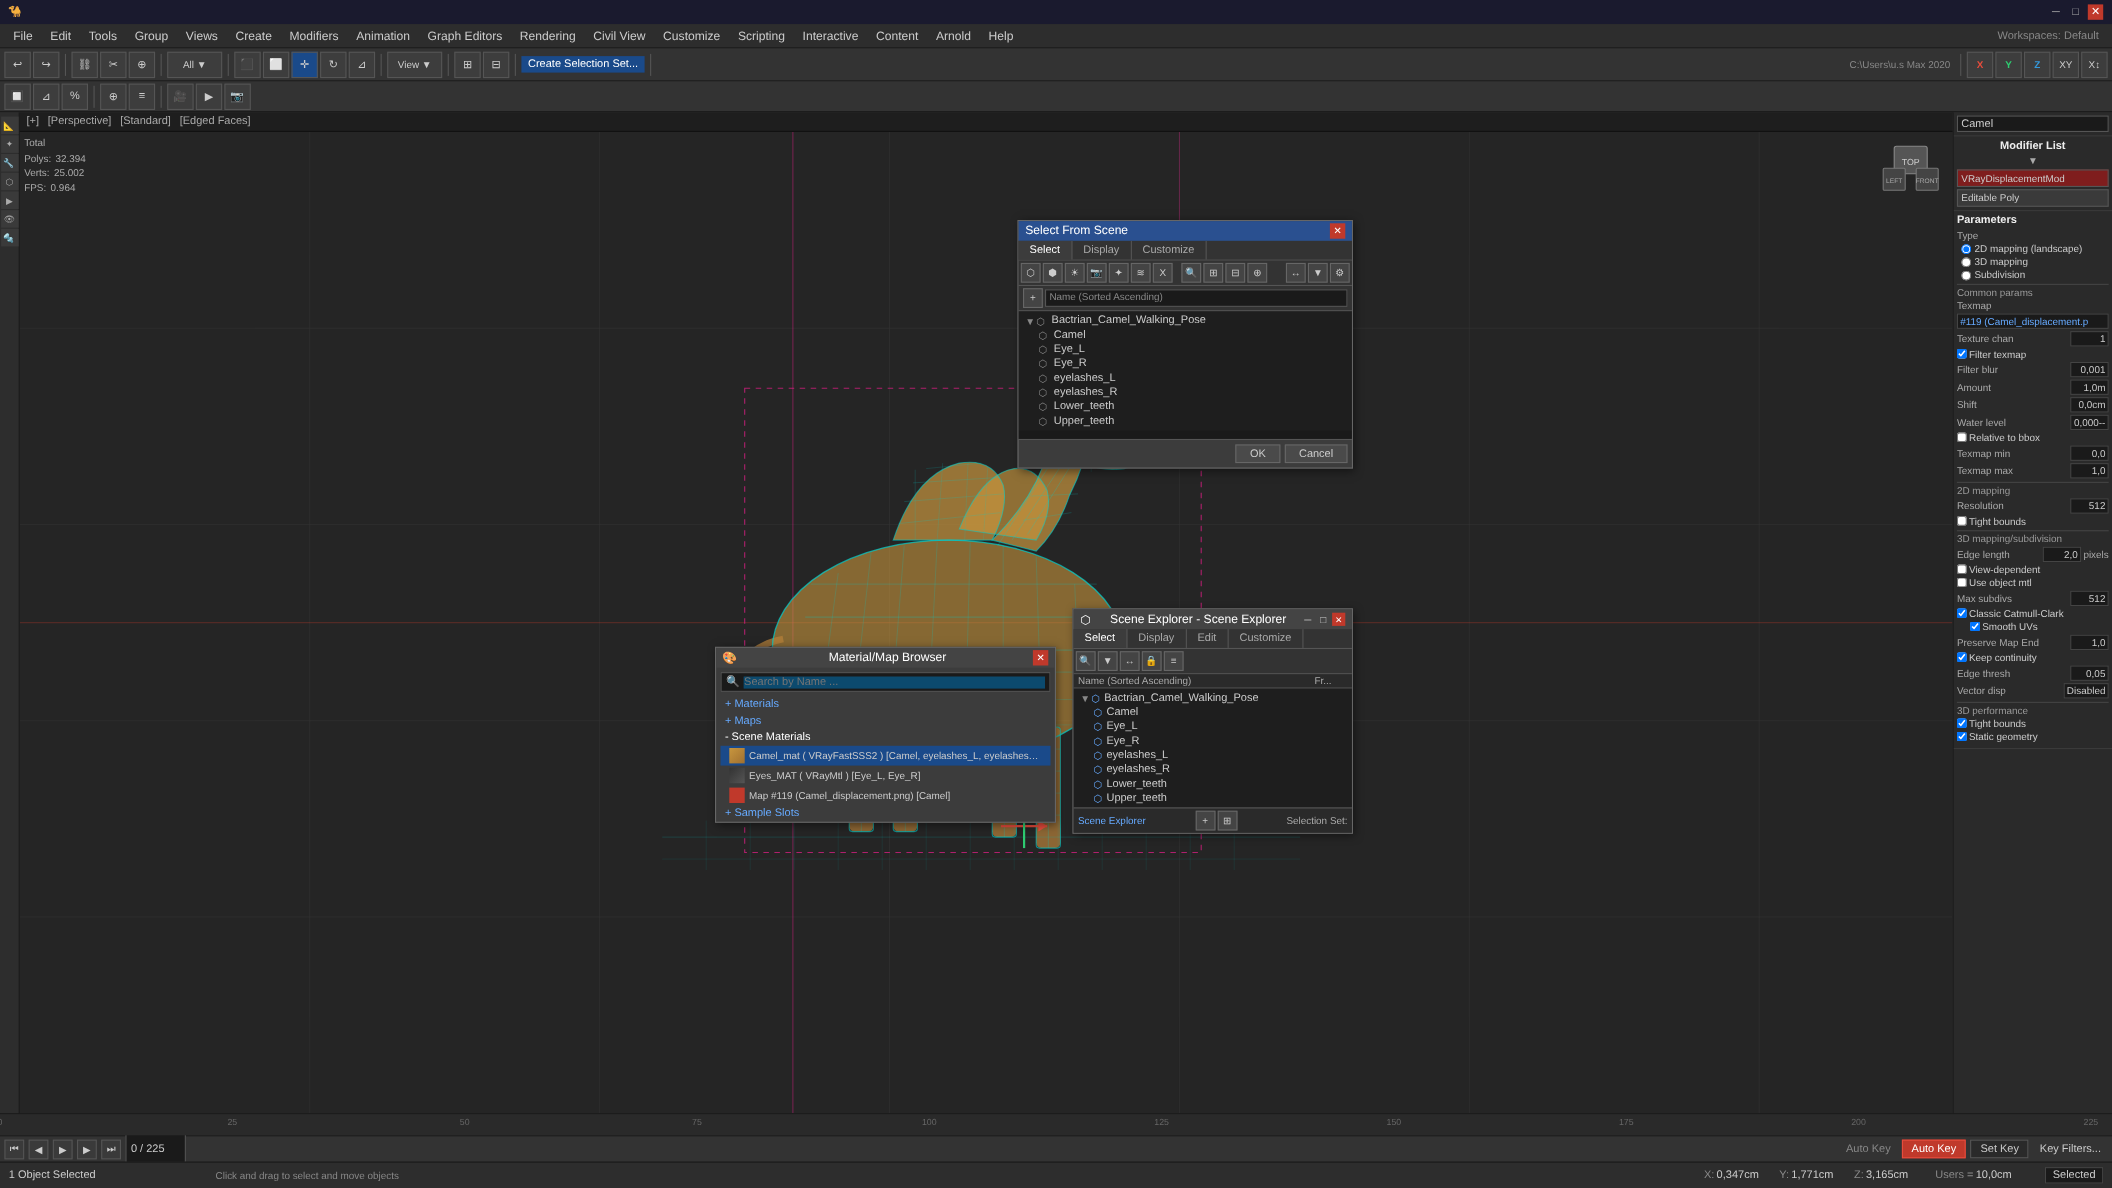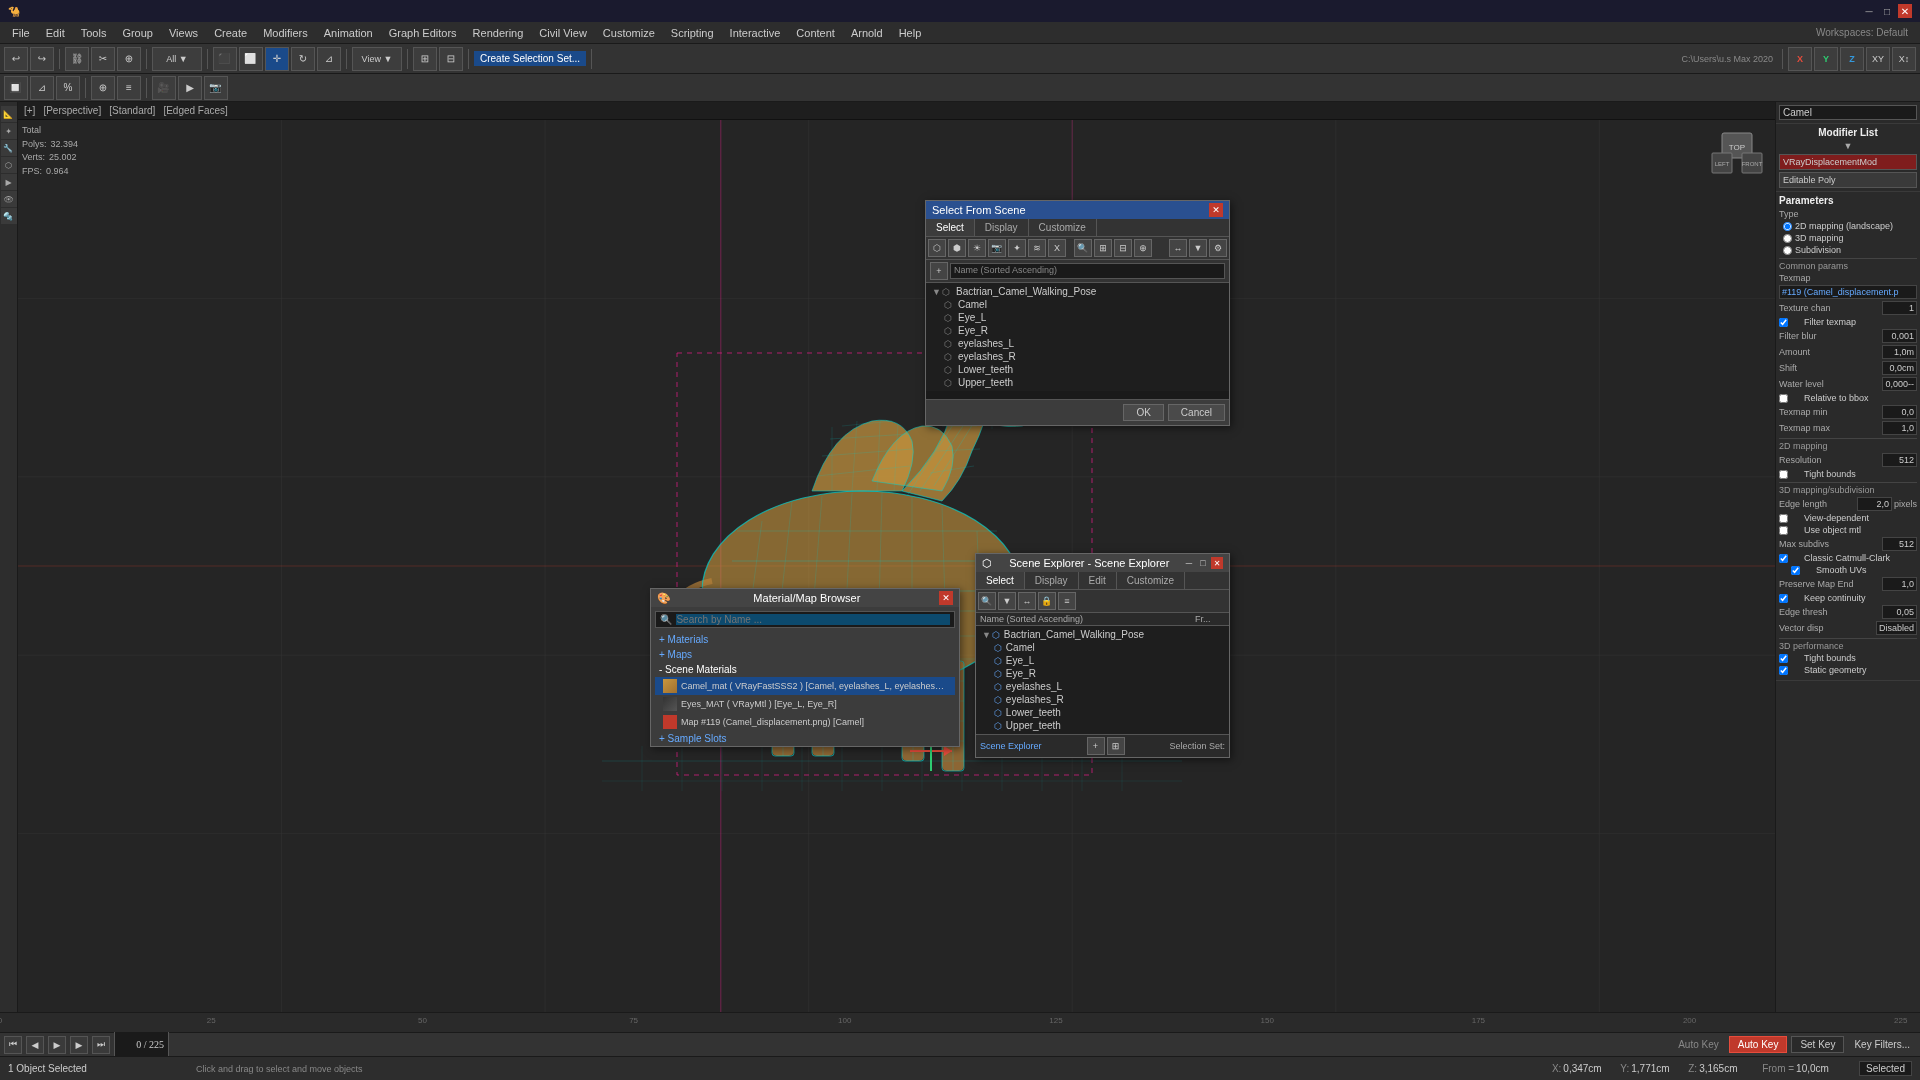--- a/index.html
+++ b/index.html
@@ -286,21 +286,21 @@
     .rp-label { color: #aaa; font-size: 9px; flex: 1; }
     .rp-val { 
       background: #1a1a1a; 
       color: #ccc; 
       padding: 1px 2px; 
       font-size: 9px;
       min-width: 35px;
       text-align: right;
       border: 1px solid #444;
     }
-    .rp-check { display: flex; align-items: center; gap: 16px; margin-bottom: 2px; }
+    .rp-check { display: flex; align-items: flex-start; gap: 2px; margin-bottom: 2px; }
     .rp-radio-group { padding-left: 4px; }
     .rp-radio { display: flex; align-items: center; gap: 3px; margin-bottom: 2px; }
 
     
     #camel-svg {
       position: absolute;
       top: 50%;
       left: 50%;
       transform: translate(-50%, -50%);
     }
@@ -859,21 +859,21 @@
   </div>
 
   <div id="timeline">
     <div style="display:flex;align-items:center;gap:4px;">
       <div class="trans-btn">⏮</div>
       <div class="trans-btn">◀</div>
       <div class="trans-btn">▶</div>
       <div class="trans-btn">▶</div>
       <div class="trans-btn">⏭</div>
     </div>
-    <div style="background:#1a1a1a;border:1px solid #555;padding:10px 4px;font-size:10px;color:#ccc;min-width:55px;text-align:right;font-family:Liberation Serif, serif;">0 / 225</div>
+    <div style="background:#1a1a1a;border:1px solid #555;padding:10px 4px;font-size:10px;color:#ccc;min-width:55px;text-align:left;">0 / 225</div>
     <div style="flex:1;"></div>
     <div style="color:#888;font-size:10px;padding:0 6px;">Auto Key</div>
     <div style="background:#c0392b;color:#fff;padding:2px 8px;font-size:10px;cursor:pointer;border:1px solid #e74c3c;">Auto Key</div>
     <div style="background:#2a2a2a;color:#ccc;padding:2px 8px;font-size:10px;cursor:pointer;border:1px solid #555;">Set Key</div>
     <div style="color:#ccc;padding:2px 6px;font-size:10px;cursor:pointer;">Key Filters...</div>
   </div>
 
   <div id="status-bar">
     <div style="display:flex;align-items:center;gap:4px;min-width:180px;">
       <span style="font-size:10px;color:#ccc;">1 Object Selected</span>
@@ -881,21 +881,21 @@
     <div style="color:#888;font-size:9px;flex:1;">Click and drag to select and move objects</div>
     <div style="display:flex;align-items:center;gap:2px;">
       <span class="coord-label">X:</span>
       <span class="coord-val">0,347cm</span>
       <span class="coord-label">Y:</span>
       <span class="coord-val">1,771cm</span>
       <span class="coord-label">Z:</span>
       <span class="coord-val">3,165cm</span>
     </div>
     <div style="display:flex;align-items:center;gap:2px;">
-      <span class="coord-label">From =</span>
+      <span class="coord-label">Users =</span>
       <span class="coord-val">10,0cm</span>
     </div>
     <div style="background:#1a1a1a;border:1px solid #444;padding:1px 6px;font-size:10px;color:#ccc;cursor:pointer;">Selected</div>
   </div>
 
   <div class="dialog" id="select-from-scene" style="top:200px;left:925px;width:305px;">
     <div class="dialog-title">
       <span>Select From Scene</span>
       <div class="dialog-close">✕</div>
     </div>

